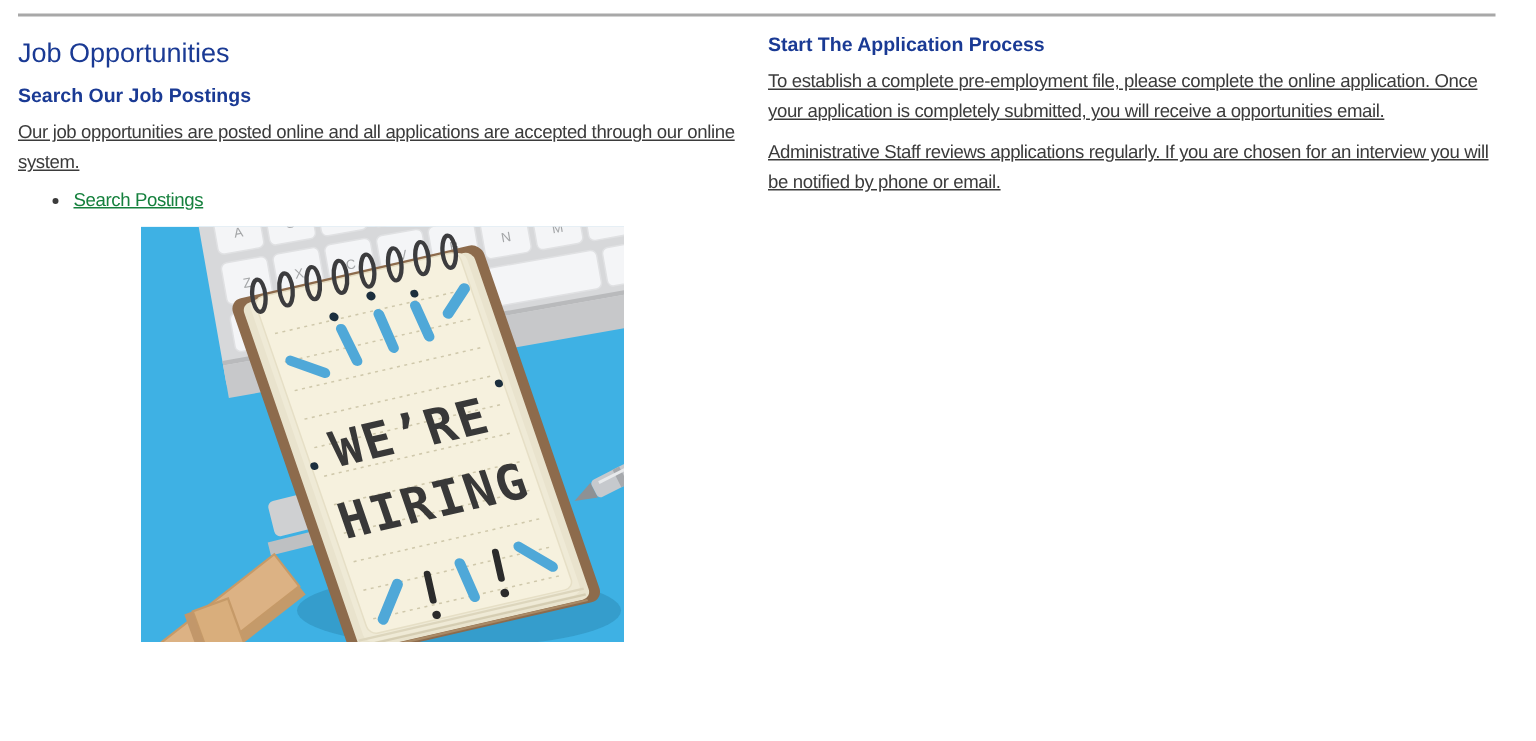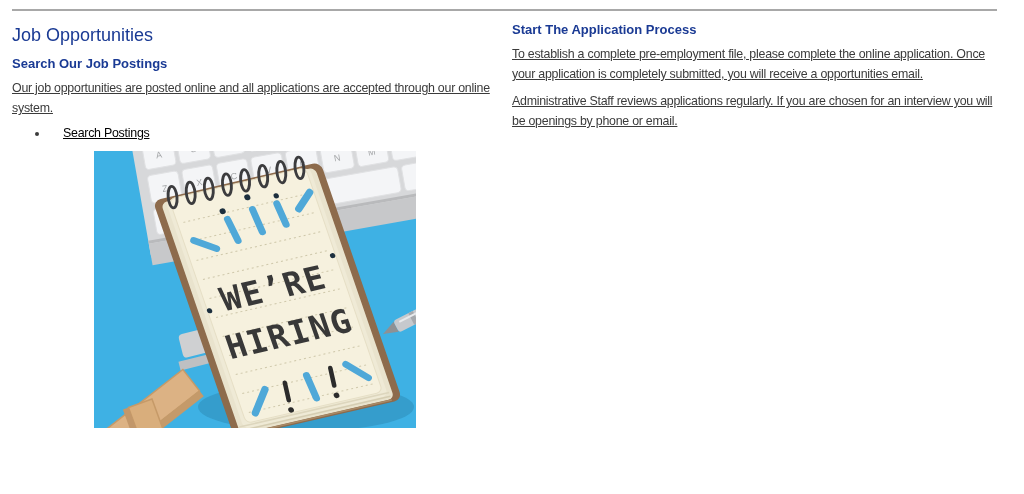--- a/index.html
+++ b/index.html
@@ -31,21 +31,21 @@
     margin: 7px 0 0 0;
     text-decoration: underline;
   }
   ul.link-list {
     margin: 6px 0 0 0; padding-left: 37px;
     font-size: 12.4px; line-height: 19px; letter-spacing: -0.25px;
   }
   ul.link-list li { margin: 0; }
   ul.link-list.spaced { margin-top: 16px; }
   ul.link-list.spaced li { margin-bottom: 28px; }
-  a.text-link { color: #000000; cursor: pointer; margin-left: 14px; }
+  a.text-link { color: #15803d; cursor: pointer; }
   .photo-wrap {
     width: 322px; height: 277px; margin: 8px auto 0 auto; overflow: hidden;
   }
   .photo-wrap svg { display: block; }
 </style>
 </head>
 <body>
 
 <div class="container">
 
@@ -263,17 +263,17 @@
             <rect x="32" y="-7" width="5" height="13" fill="#a6a9ad"></rect>
             <line x1="20" y1="-3.5" x2="80" y2="-3.5" stroke="#e8eaec" stroke-width="2"></line>
           </g>
         </svg>
       </div>
     </section>
 
     <section class="col">
       <h3 class="sub-heading">Start The Application Process</h3>
       <p class="body-text">To establish a complete pre-employment file, please complete the online application. Once your application is completely submitted, you will receive a opportunities email.</p>
-      <p class="body-text">Administrative Staff reviews applications regularly. If you are chosen for an interview you will be openings by phone or email.</p>
+      <p class="body-text">Administrative Staff reviews applications regularly. If you are chosen for an interview you will be notified by phone or email.</p>
     </section>
 
   </div>
 </div>
 
 </body></html>

